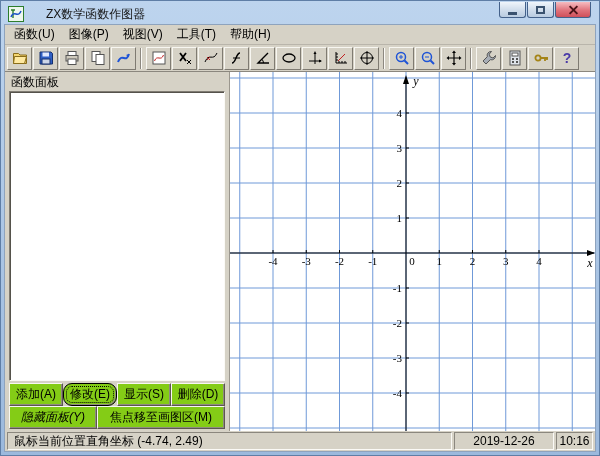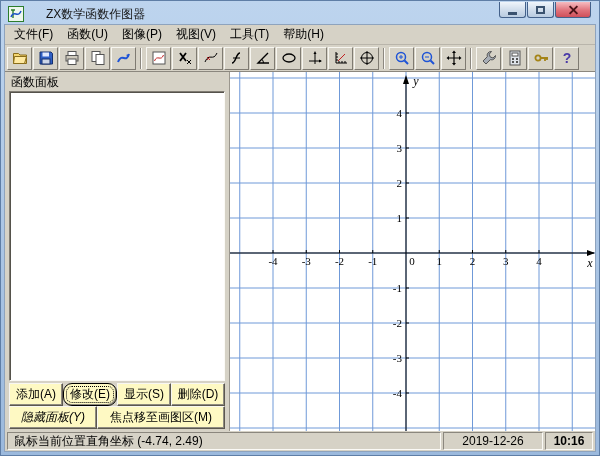--- a/index.html
+++ b/index.html
@@ -38,38 +38,38 @@
   .ticon{width:16px;height:16px;display:block;}
   .ticon svg{display:block;width:16px;height:16px;}
   .tsep{width:2px;height:21px;border-left:1px solid #8c8880;border-right:1px solid #fbfaf6;margin:0 3px;}
 
   .main{flex:1;display:flex;min-height:0;}
   .left{width:224px;display:flex;flex-direction:column;padding:2px 4px;}
   .panel-title{height:16px;line-height:16px;padding-left:2px;}
   .listbox{flex:1;background:#fff;margin:1px 0 2px 0;border:1px solid;
     border-color:#807c73 #fbfaf6 #fbfaf6 #807c73;box-shadow:inset 1px 1px 0 #55524b;}
   .btn-row{display:flex;}
-  .cbtn{height:23px;font-size:12px;font-family:inherit;background:#fef9c3;padding:2px 1px;
+  .cbtn{height:23px;font-size:12px;font-family:inherit;background:#84cc16;padding:2px 1px;
     border:1px solid;border-color:#f8f7f2 #5c584f #5c584f #f8f7f2;
     box-shadow:inset -1px -1px 0 #8f8b80;cursor:default;white-space:nowrap;overflow:hidden;}
   .row1 .cbtn{flex:1;}
   .hidepanel{width:88px;font-style:italic;}
   .focusplot{flex:1;}
   .cbtn.focused{border-color:#000;outline:1px dotted #000;outline-offset:-4px;border-radius:9px;}
 
   .plot{flex:1;background:#fff;border-left:1px solid #9b978e;position:relative;overflow:hidden;}
   .plot svg{position:absolute;left:0;top:0;}
   .plot svg text{font-family:"Liberation Serif","DejaVu Serif",serif;}
 
   .statusbar{height:20px;display:flex;gap:2px;padding:1px 2px;}
   .spanel{border:1px solid;border-color:#8b877e #fbfaf6 #fbfaf6 #8b877e;
     padding:1px 6px;display:flex;align-items:center;font-size:12px;white-space:nowrap;overflow:hidden;}
   .spanel.pos{flex:1;}
   .spanel.date{width:100px;justify-content:center;}
-  .spanel.time{width:48px;justify-content:center;font-weight:bold;}
+  .spanel.time{width:37px;justify-content:center;}
 </style>
 </head>
 <body>
 
 <div class="window">
 
   <div class="titlebar">
     <span class="app-icon">
       <svg viewBox="0 0 16 16">
         <rect x="0.5" y="0.5" width="15" height="15" fill="#eef7ee" stroke="#2d7d2d"></rect>
@@ -87,21 +87,20 @@
         <span class="glyph-max"></span>
       </button>
     <button class="ctl close">
         <span class="glyph-close"></span>
       </button>
   </div>
 
   <div class="client">
 
     <div class="menubar">
-        <span class="menu-item">文件(F)</span>
         <span class="menu-item">函数(U)</span>
         <span class="menu-item">图像(P)</span>
         <span class="menu-item">视图(V)</span>
         <span class="menu-item">工具(T)</span>
         <span class="menu-item">帮助(H)</span>
       </div>
 
     <div class="toolbar">
         <button class="tbtn">
           <span class="ticon">

